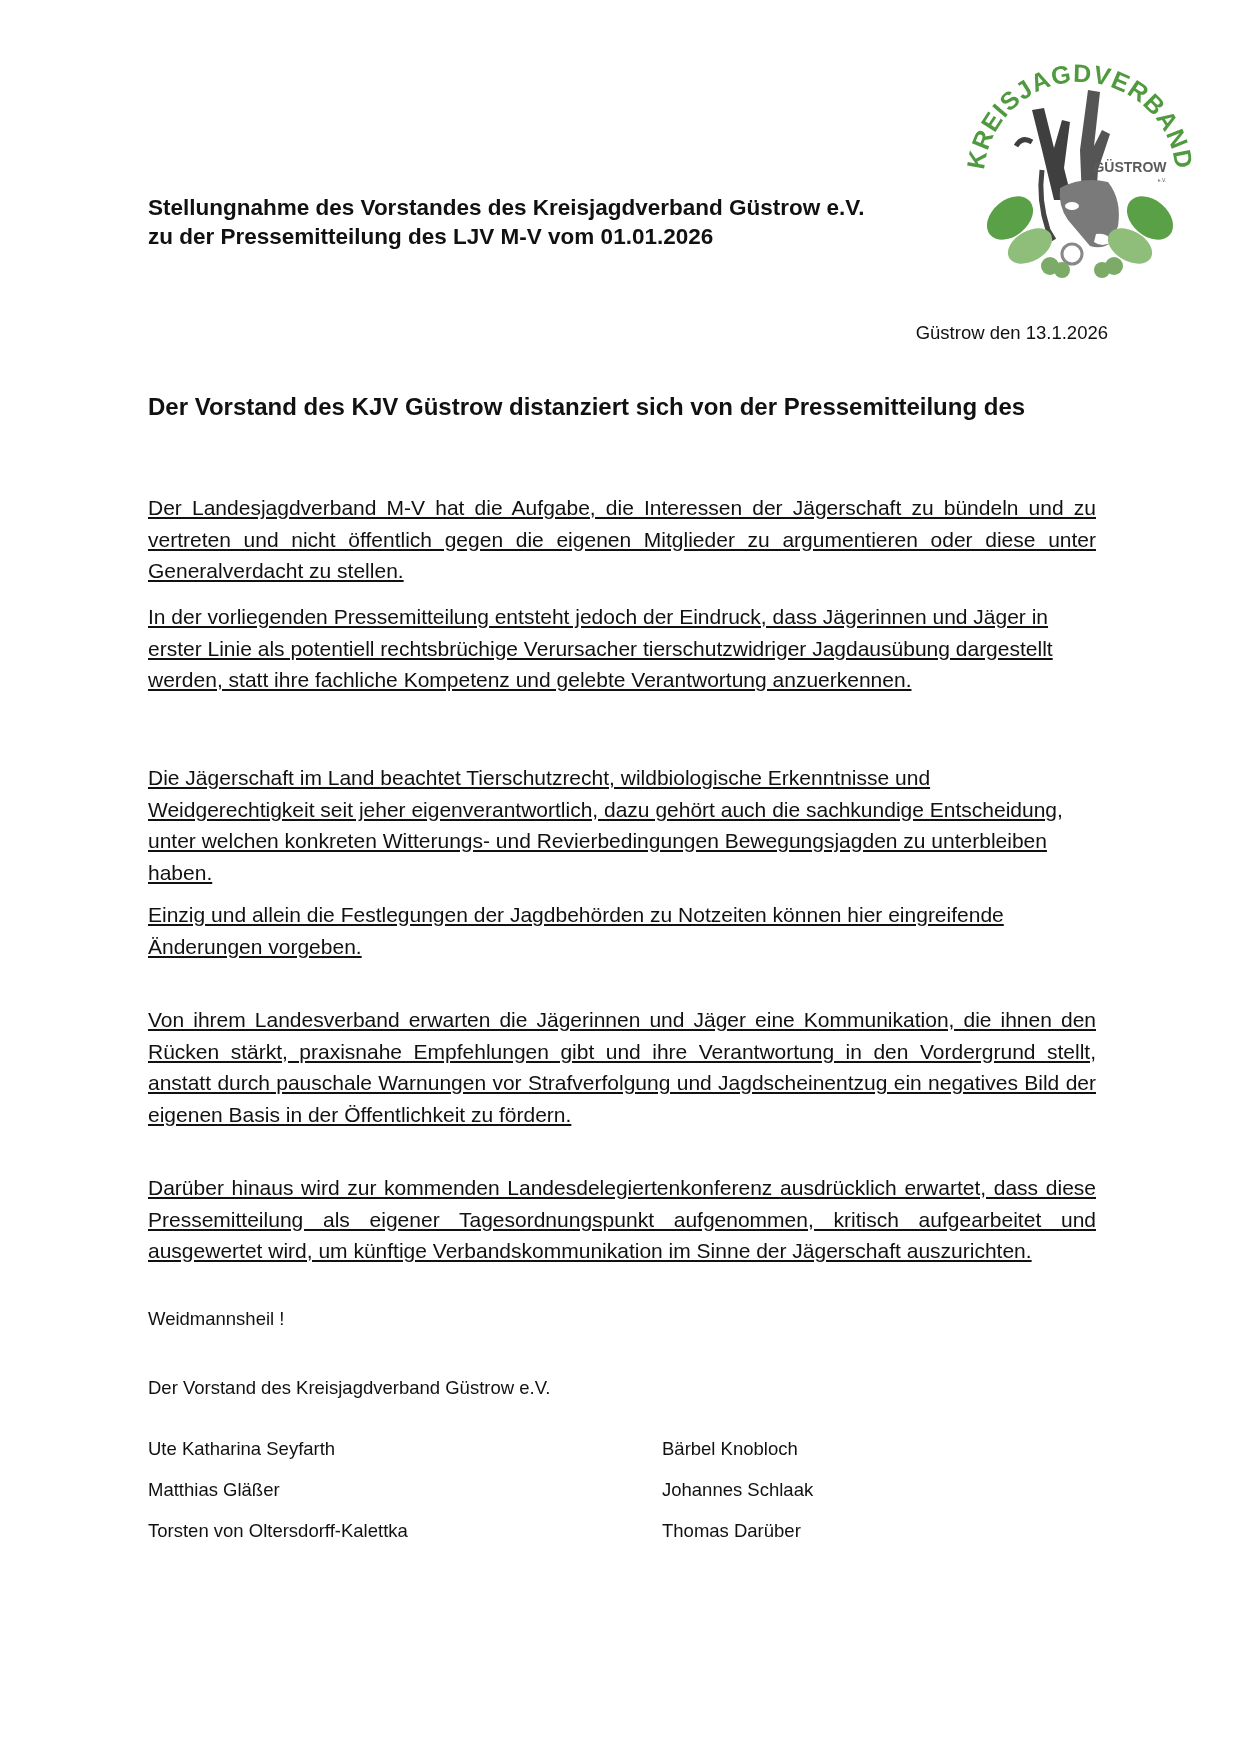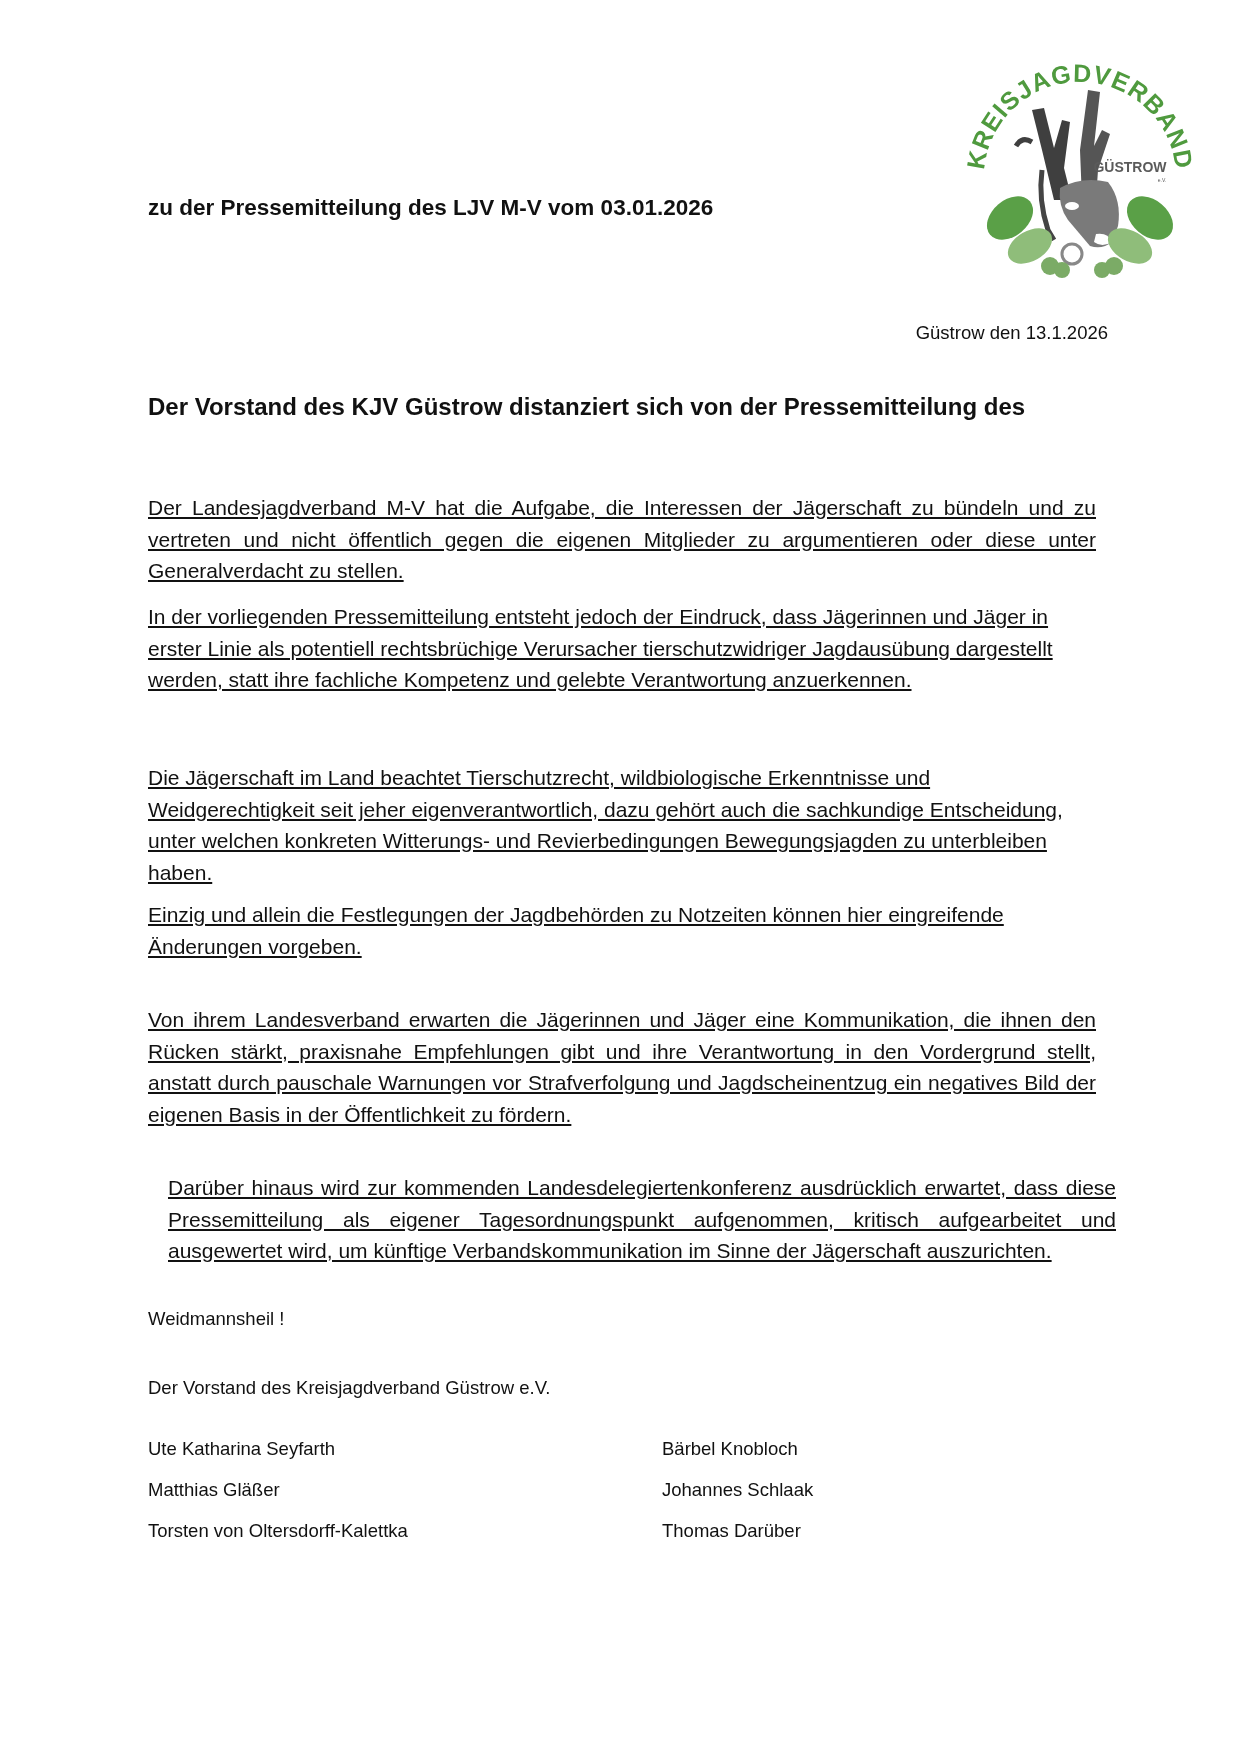--- a/index.html
+++ b/index.html
@@ -27,21 +27,22 @@
     .para.left { text-align: left; }
     .line { position: absolute; left: 148px; font-size: 18.5px; }
     .sig { position: absolute; font-size: 18.5px; }
     .sig.c1 { left: 148px; }
     .sig.c2 { left: 662px; }
   </style>
 </head>
 <body>
 
 <div class="title">
-  <div>zu der Pressemitteilung des LJV M-V vom 03.01.2026</div>
+  <div>Stellungnahme des Vorstandes des Kreisjagdverband Güstrow e.V.</div>
+  <div>zu der Pressemitteilung des LJV M-V vom 01.01.2026</div>
 </div>
 
 <div class="logo">
   <svg viewBox="0 0 236 236" width="236" height="236">
     <defs>
       <path id="arcpath" d="M 22 128 A 96 96 0 0 1 214 128"></path>
     </defs>
     <text font-family="Liberation Sans, sans-serif" font-weight="bold" font-size="25" fill="#4f9a3e" letter-spacing="1">
       <textPath href="#arcpath" startOffset="50%" text-anchor="middle">KREISJAGDVERBAND</textPath>
     </text>
@@ -80,21 +81,21 @@
 
 <div class="headline">
   <div>Der Vorstand des KJV Güstrow distanziert sich von der Pressemitteilung des</div>
 </div>
 
 <div class="para" style="top:492px;">Der Landesjagdverband M-V hat die Aufgabe, die Interessen der Jägerschaft zu bündeln und zu vertreten und nicht öffentlich gegen die eigenen Mitglieder zu argumentieren oder diese unter Generalverdacht zu stellen.</div>
 <div class="para left" style="top:601px;">In der vorliegenden Pressemitteilung entsteht jedoch der Eindruck, dass Jägerinnen und Jäger in erster Linie als potentiell rechtsbrüchige Verursacher tierschutzwidriger Jagdausübung dargestellt werden, statt ihre fachliche Kompetenz und gelebte Verantwortung anzuerkennen.</div>
 <div class="para left" style="top:762px;">Die Jägerschaft im Land beachtet Tierschutzrecht, wildbiologische Erkenntnisse und Weidgerechtigkeit seit jeher eigenverantwortlich, dazu gehört auch die sachkundige Entscheidung, unter welchen konkreten Witterungs- und Revierbedingungen Bewegungsjagden zu unterbleiben haben.</div>
 <div class="para left" style="top:899px;">Einzig und allein die Festlegungen der Jagdbehörden zu Notzeiten können hier eingreifende Änderungen vorgeben.</div>
 <div class="para" style="top:1004px;">Von ihrem Landesverband erwarten die Jägerinnen und Jäger eine Kommunikation, die ihnen den Rücken stärkt, praxisnahe Empfehlungen gibt und ihre Verantwortung in den Vordergrund stellt, anstatt durch pauschale Warnungen vor Strafverfolgung und Jagdscheinentzug ein negatives Bild der eigenen Basis in der Öffentlichkeit zu fördern.</div>
-<div class="para" style="top:1172px;margin-left:20px;">Darüber hinaus wird zur kommenden Landesdelegiertenkonferenz ausdrücklich erwartet, dass diese Pressemitteilung als eigener Tagesordnungspunkt aufgenommen, kritisch aufgearbeitet und ausgewertet wird, um künftige Verbandskommunikation im Sinne der Jägerschaft auszurichten.</div>
+<div class="para" style="top:1172px;">Darüber hinaus wird zur kommenden Landesdelegiertenkonferenz ausdrücklich erwartet, dass diese Pressemitteilung als eigener Tagesordnungspunkt aufgenommen, kritisch aufgearbeitet und ausgewertet wird, um künftige Verbandskommunikation im Sinne der Jägerschaft auszurichten.</div>
 
 <div class="line" style="top:1308px;">Weidmannsheil !</div>
 <div class="line" style="top:1377px;">Der Vorstand des Kreisjagdverband Güstrow e.V.</div>
 
 <div class="sig c1" style="top:1438px;">Ute Katharina Seyfarth</div>
 <div class="sig c1" style="top:1479px;">Matthias Gläßer</div>
 <div class="sig c1" style="top:1520px;">Torsten von Oltersdorff-Kalettka</div>
 <div class="sig c2" style="top:1438px;">Bärbel Knobloch</div>
 <div class="sig c2" style="top:1479px;">Johannes Schlaak</div>
 <div class="sig c2" style="top:1520px;">Thomas Darüber</div>

